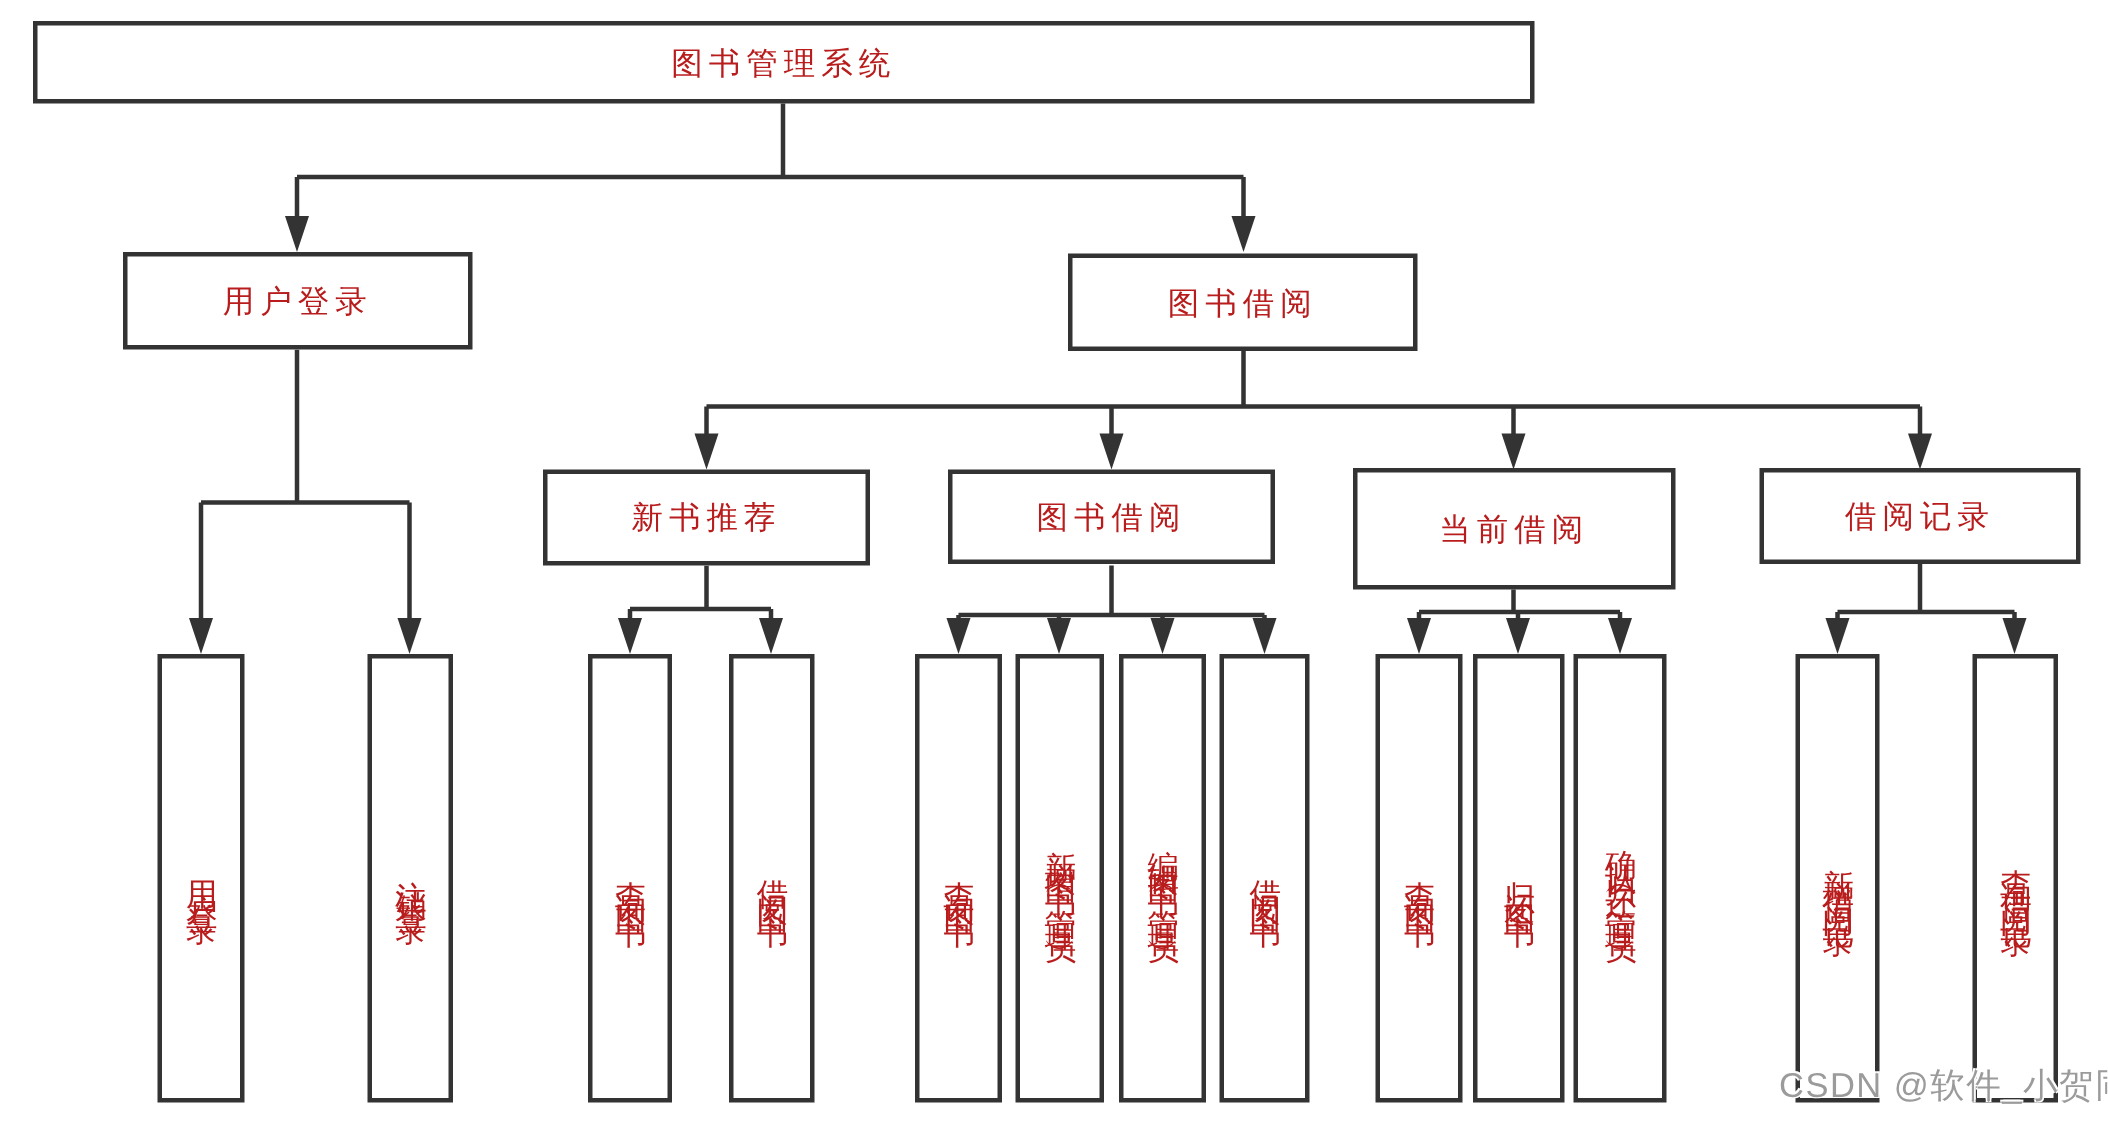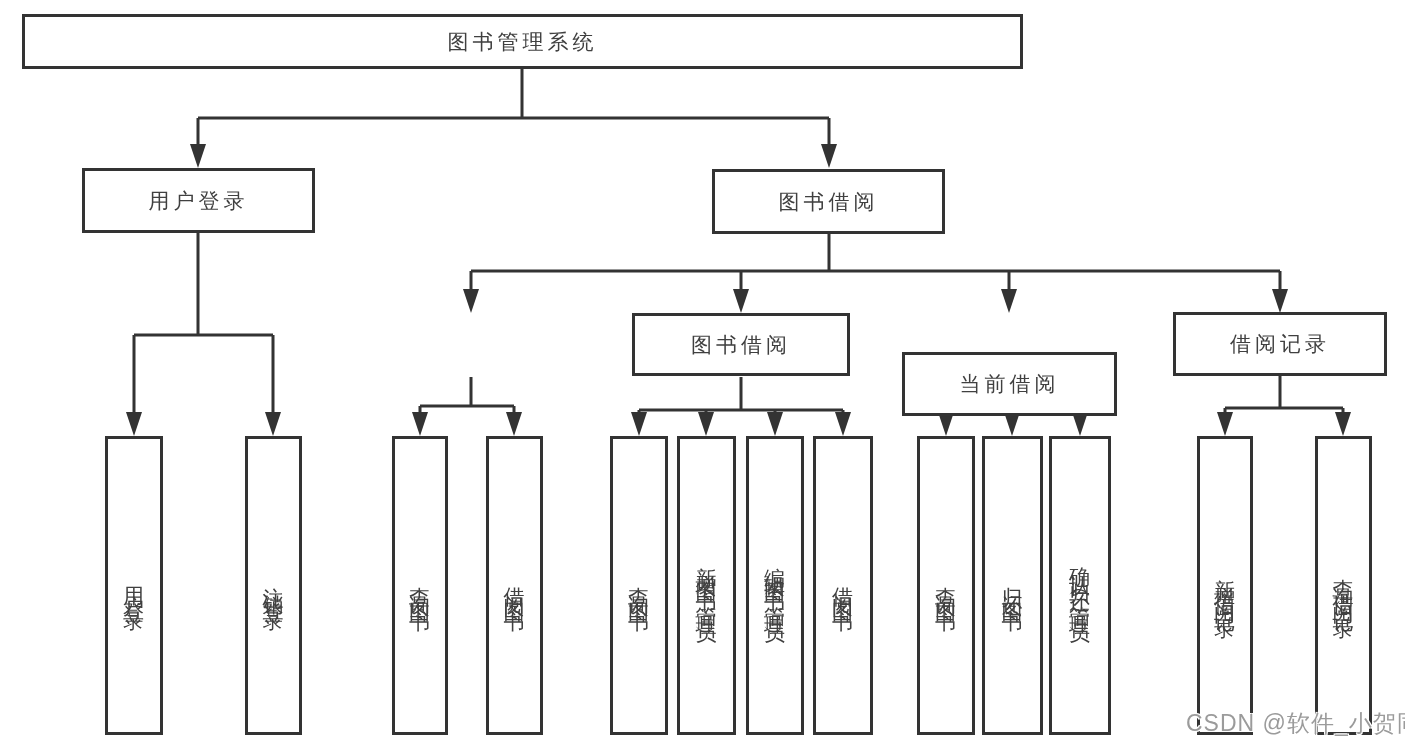--- a/index.html
+++ b/index.html
@@ -15,21 +15,21 @@
     position: absolute;
     left: 0; top: 0;
     width: 1405px; height: 747px;
     z-index: 1;
   }
   .node {
     position: absolute;
     box-sizing: border-box;
     border: 3px solid #333333;
     background: #ffffff;
-    color: #404040;
+    color: #b91c1c;
     display: flex;
     align-items: center;
     justify-content: center;
     z-index: 2;
   }
   .hbox {
     font-size: 21px;
     letter-spacing: 4px;
   }
   .vbox span {
@@ -100,24 +100,27 @@
     <span>图书管理系统</span>
   </div>
 
   <div class="node hbox" style="left:82px; top:168px; width:233px; height:65px;">
     <span>用户登录</span>
   </div>
   <div class="node hbox" style="left:712px; top:169px; width:233px; height:65px;">
     <span>图书借阅</span>
   </div>
 
+  <div class="node hbox" style="left:362px; top:313px; width:218px; height:64px;">
+    <span>新书推荐</span>
+  </div>
   <div class="node hbox" style="left:632px; top:313px; width:218px; height:63px;text-align:center;">
     <span>图书借阅</span>
   </div>
-  <div class="node hbox" style="left:902px; top:312px; width:215px; height:64px;margin-top:40px;">
+  <div class="node hbox" style="left:902px; top:312px; width:215px; height:81px;">
     <span>当前借阅</span>
   </div>
   <div class="node hbox" style="left:1173px; top:312px; width:214px; height:64px;">
     <span>借阅记录</span>
   </div>
 
   <div class="node vbox" style="left:105px; top:436px; width:58px; height:299px;">
     <span>用户登录</span>
   </div>
   <div class="node vbox" style="left:245px; top:436px; width:57px; height:299px;">

